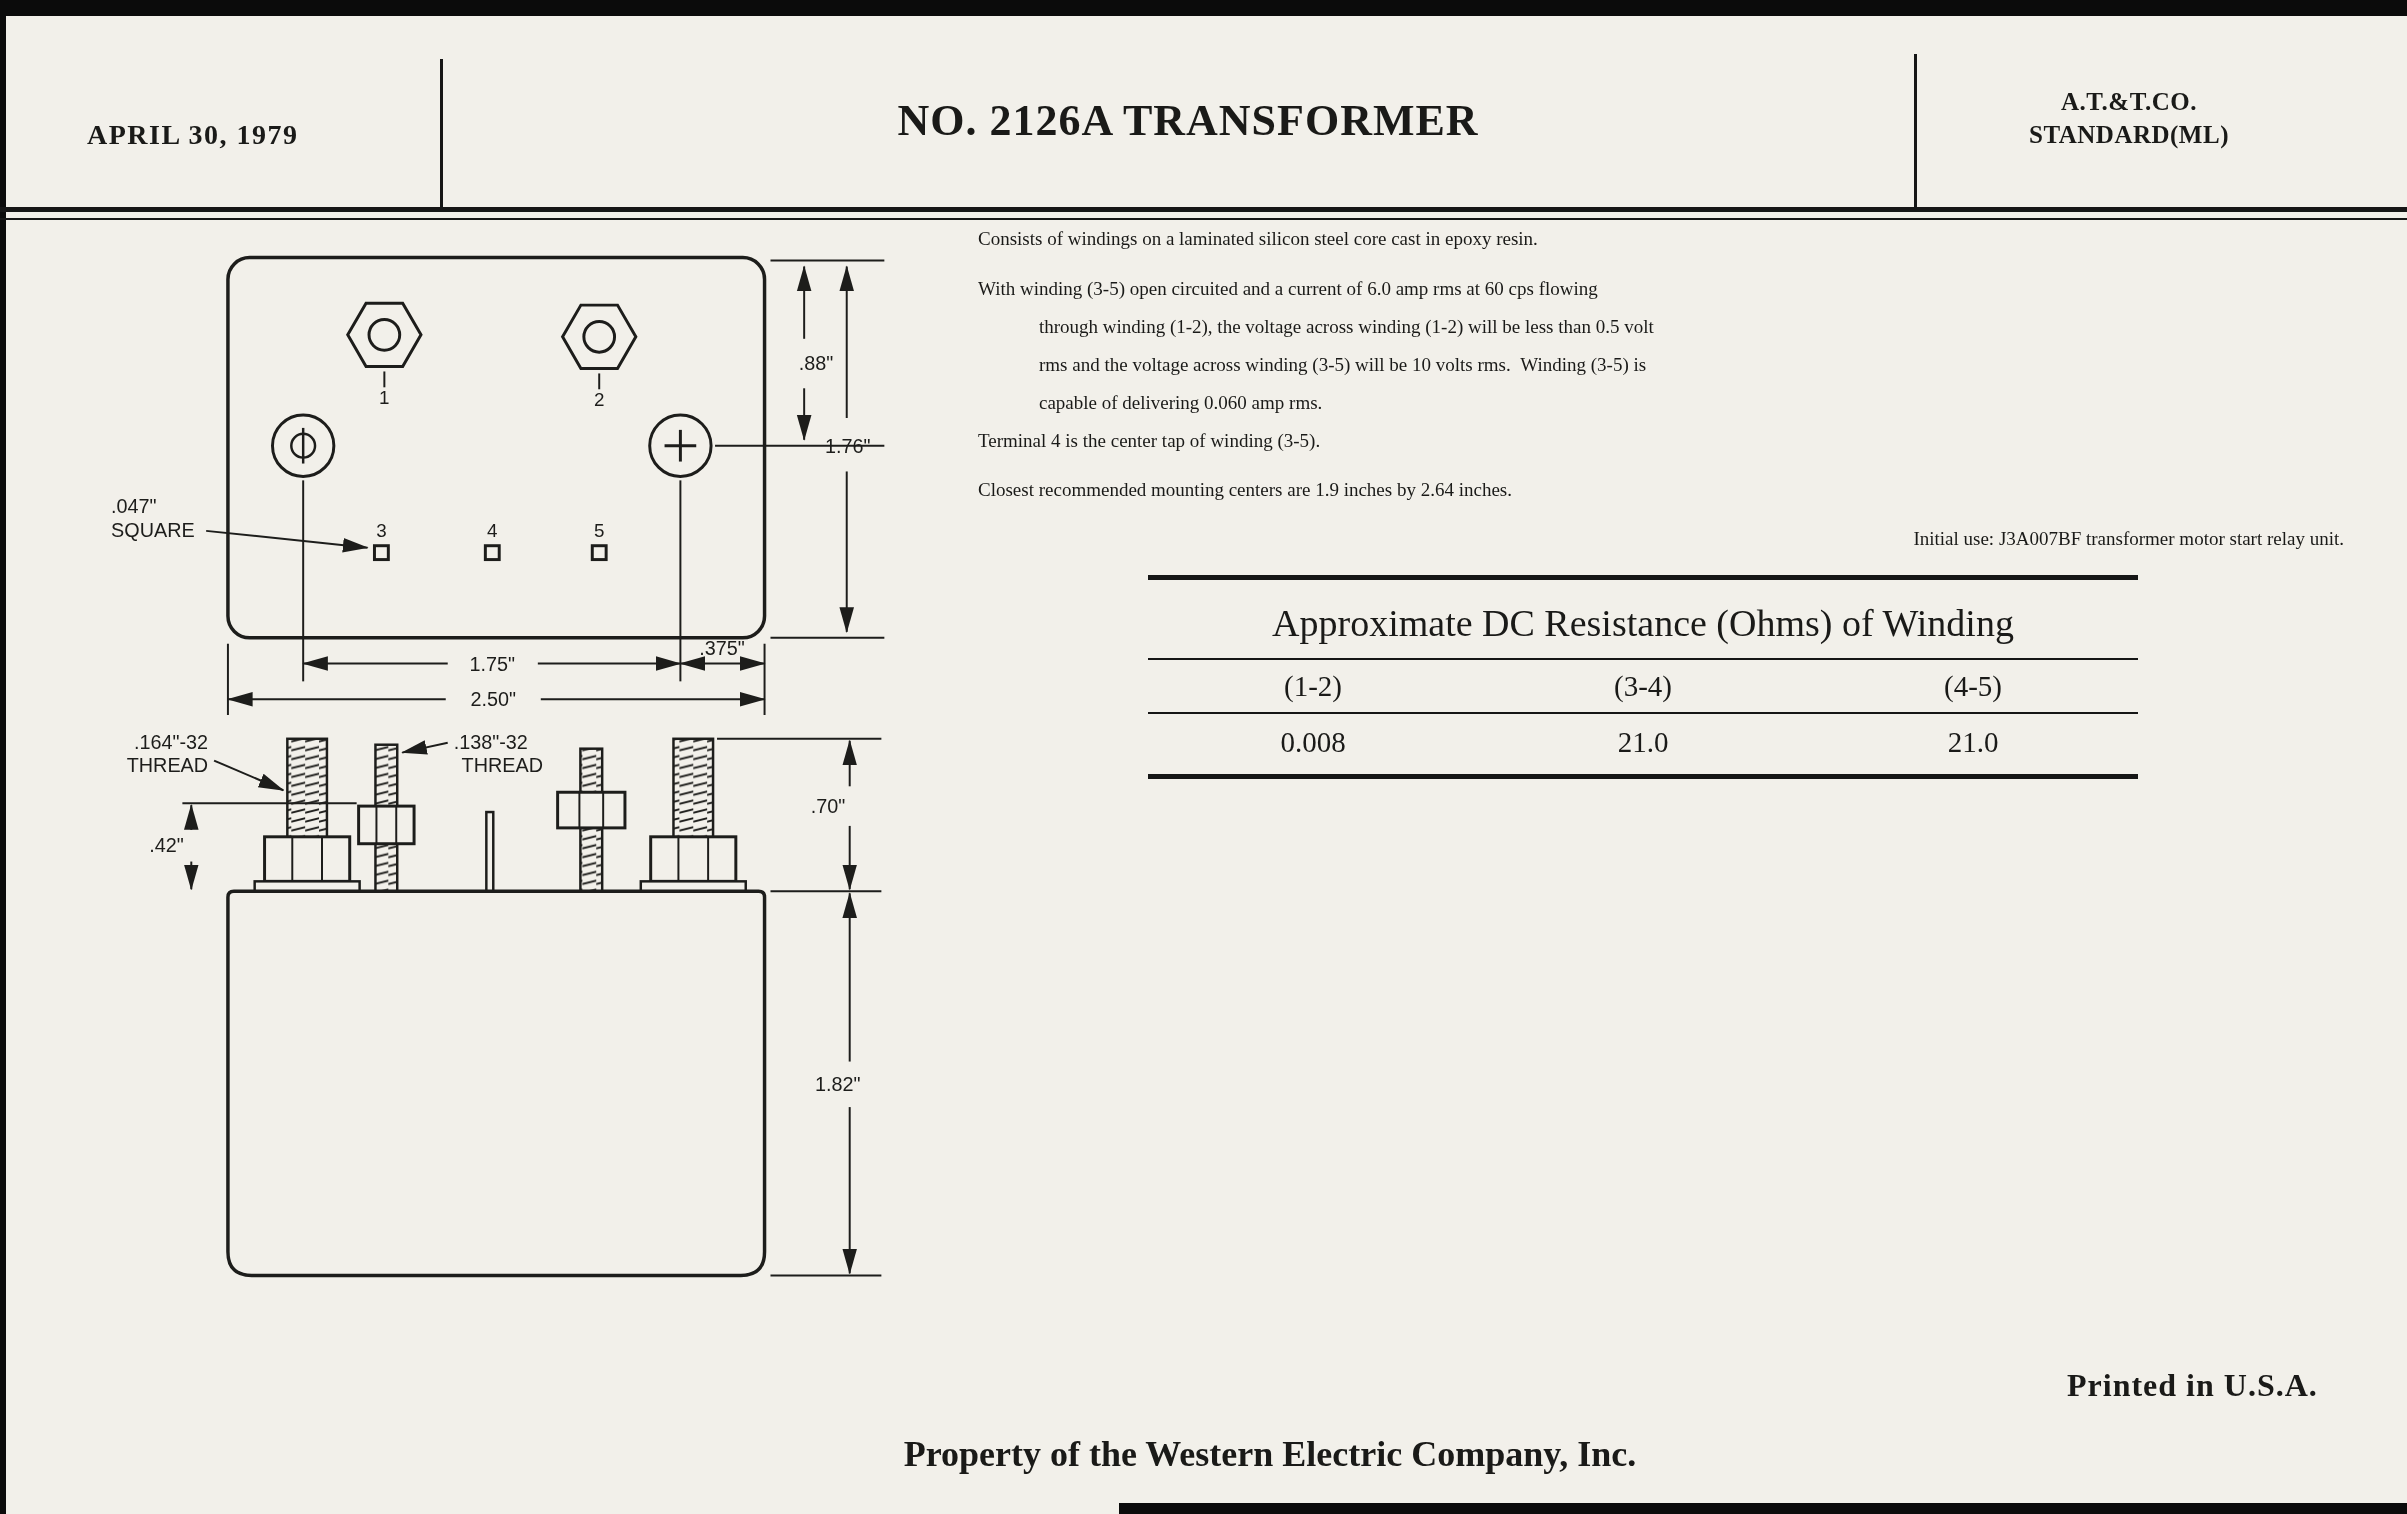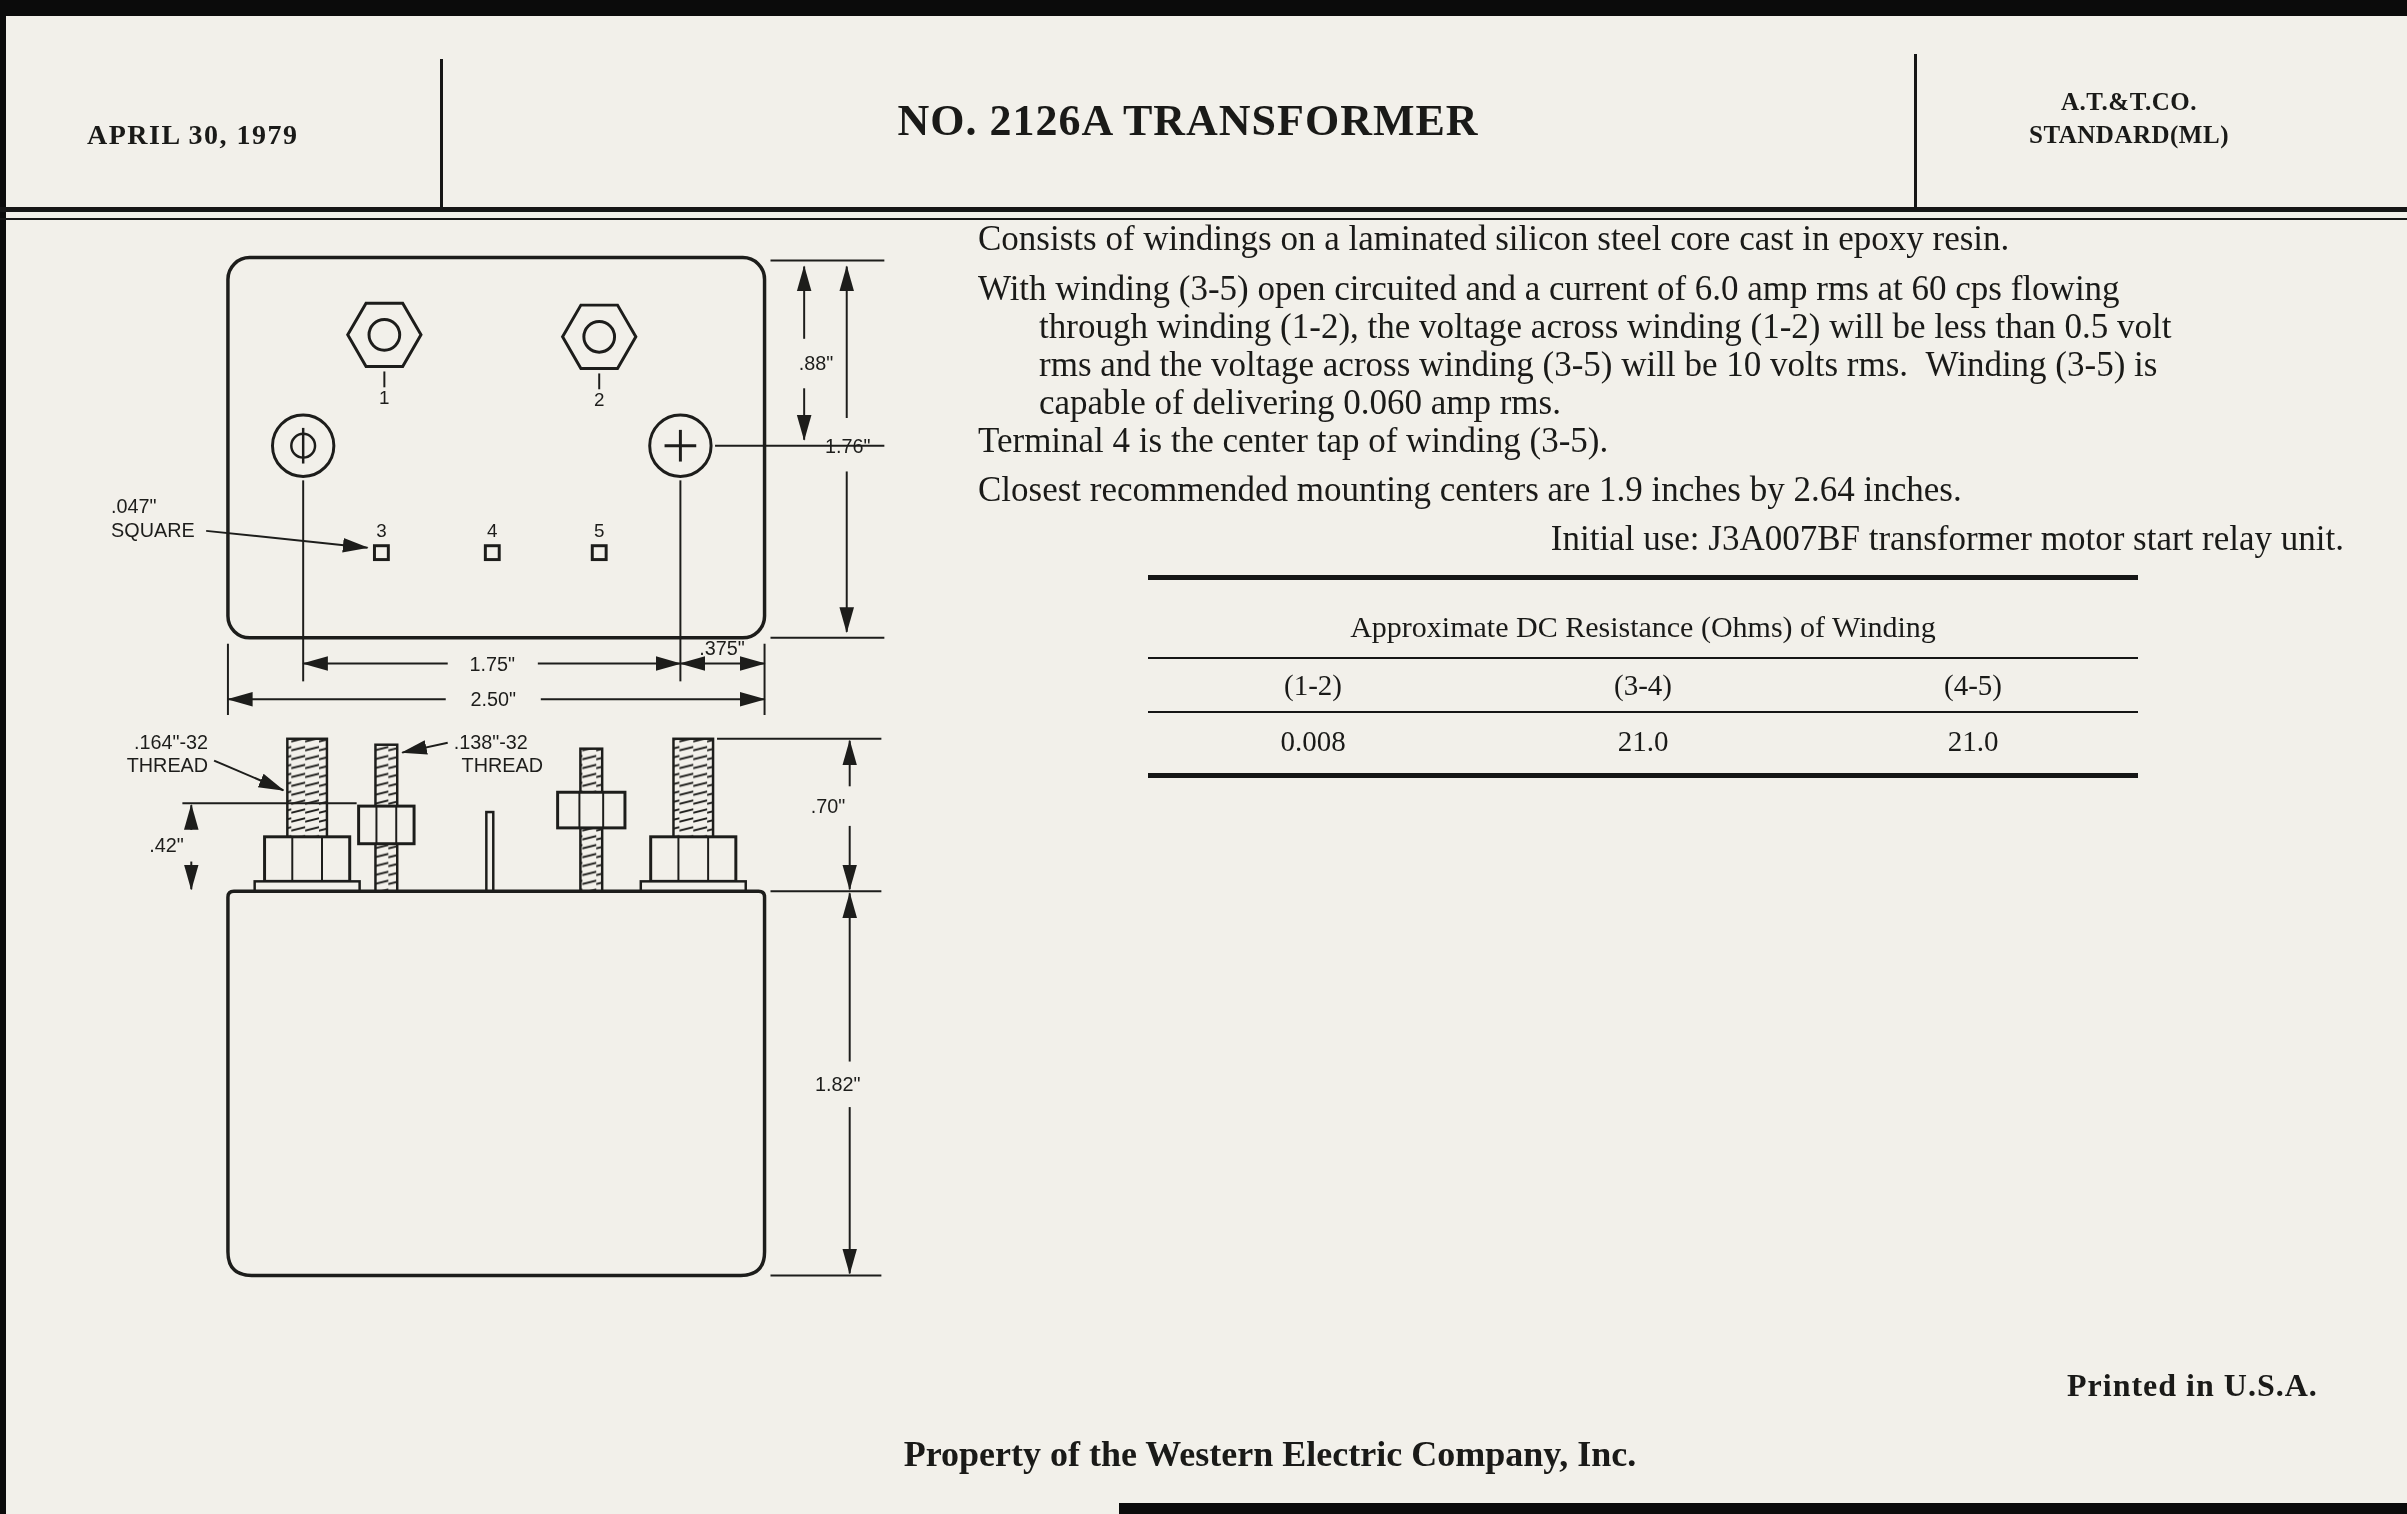--- a/index.html
+++ b/index.html
@@ -35,35 +35,35 @@
   }
   .hdr-sep { position: absolute; width: 3px; background: #161616; }
   .hdr-sep-l { left: 440px; top: 59px; height: 149px; }
   .hdr-sep-r { left: 1914px; top: 54px; height: 153px; }
   .rule { position: absolute; left: 0; width: 100%; background: #161616; }
   .rule-thick { top: 207px; height: 5px; }
   .rule-thin { top: 218px; height: 2px; }
 
   
   .specs { position: absolute; left: 978px; top: 220px; width: 1366px; }
-  .specs p, .specs .p2 div { font-size: 35px; line-height: 38px; }
+  .specs p, .specs .p2 div { font-size: 19px; line-height: 38px; }
   .p1 { margin-bottom: 12px; }
   .p2 { }
   .p2 .ind { margin-left: 61px; }
   .p3 { margin-bottom: 11px; }
   .p4 { margin-bottom: 11px; }
   .p5 { margin-bottom: 0; text-align: right; }
 
   
   .res-table {
     margin: 17px 0 0 170px; width: 990px;
     border-top: 5px solid #161616; border-bottom: 5px solid #161616;
   }
   .rt-title {
-    text-align: center; font-size: 30px; padding: 30px 0 13px;
+    text-align: center; font-size: 38px; padding: 21px 0 13px;
     border-bottom: 2px solid #161616;
   }
   .rt-row { display: flex; align-items: flex-end; }
   .rt-row span { flex: 1; text-align: center; font-size: 29px; }
   .rt-head { border-bottom: 2px solid #161616; }
   .rt-head span { padding: 10px 0 9px; }
   .rt-vals span { padding: 12px 0 15px; }
 
   
   .ftr-property {

